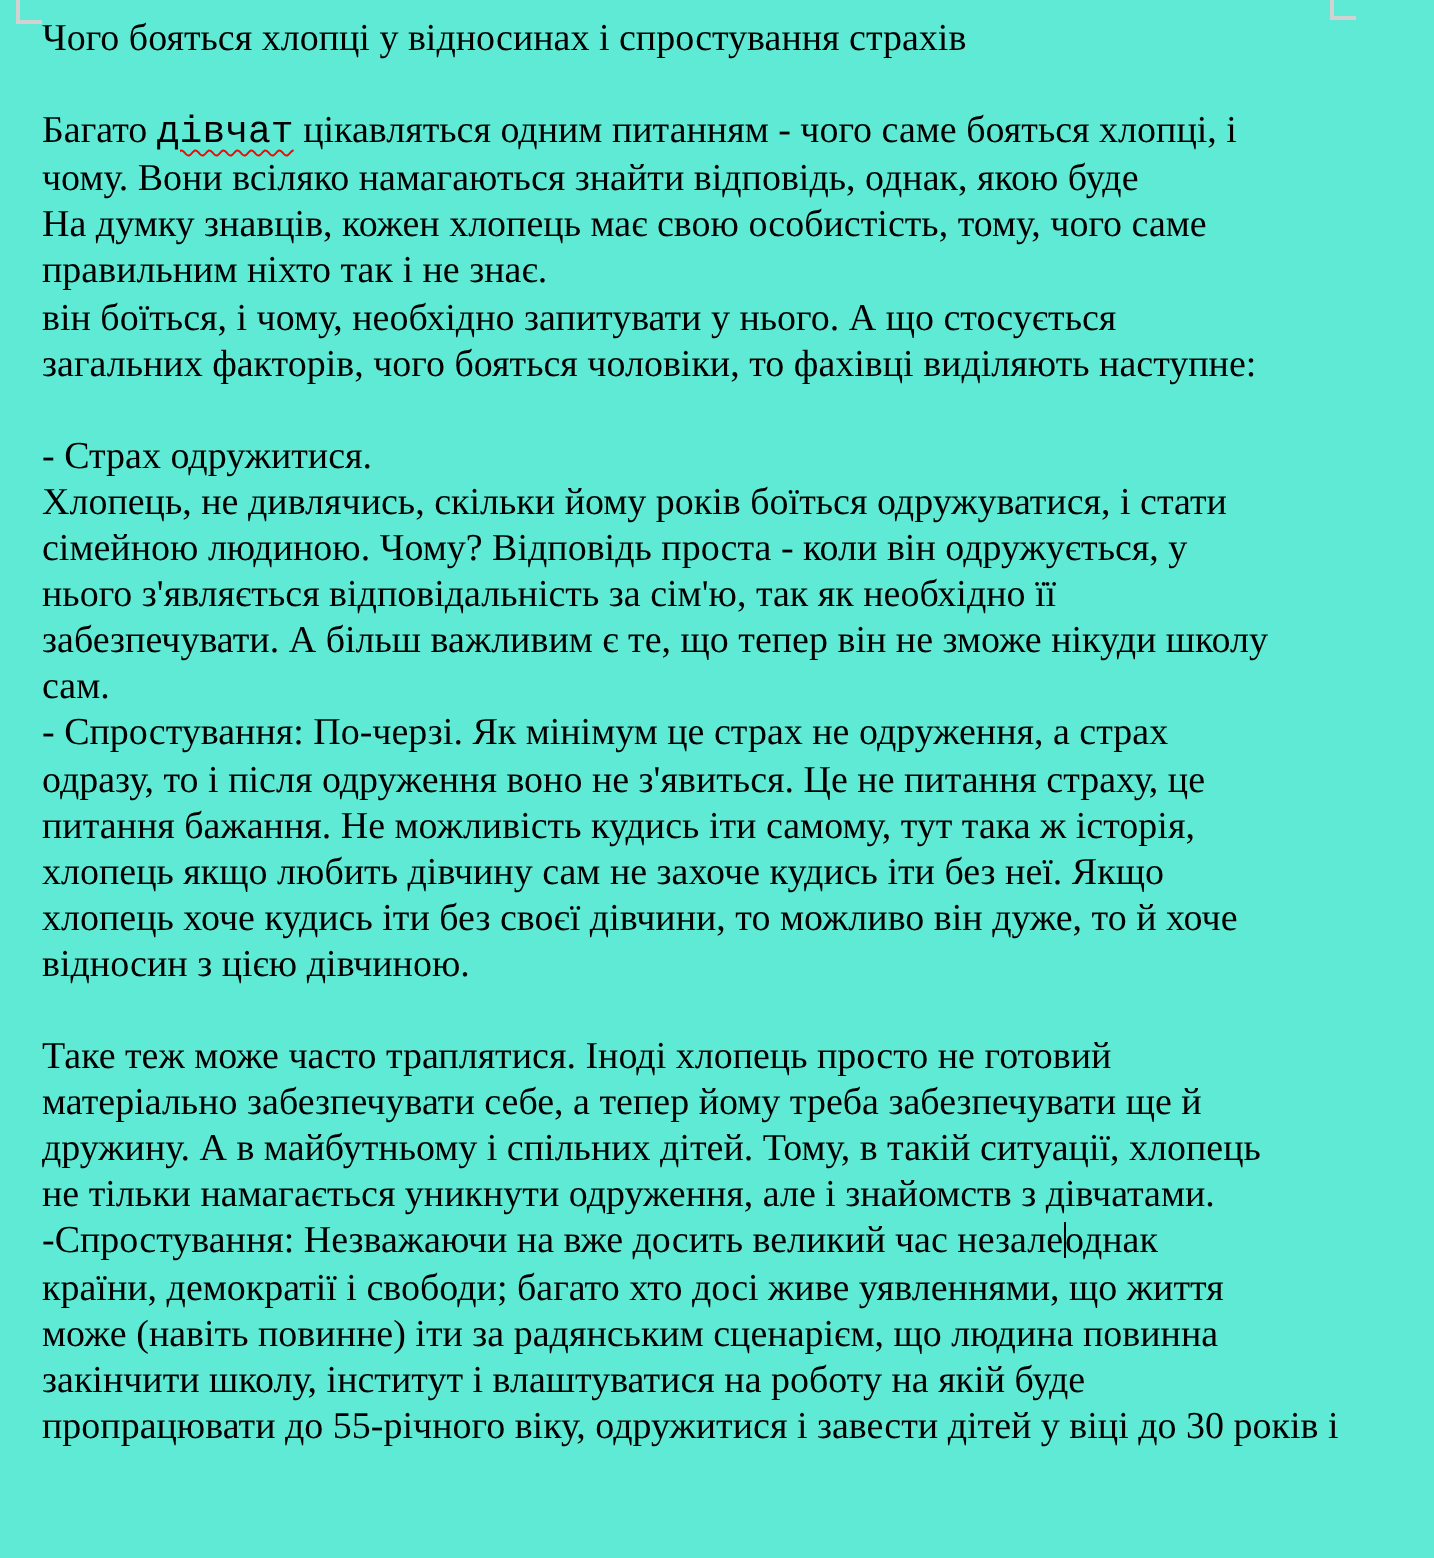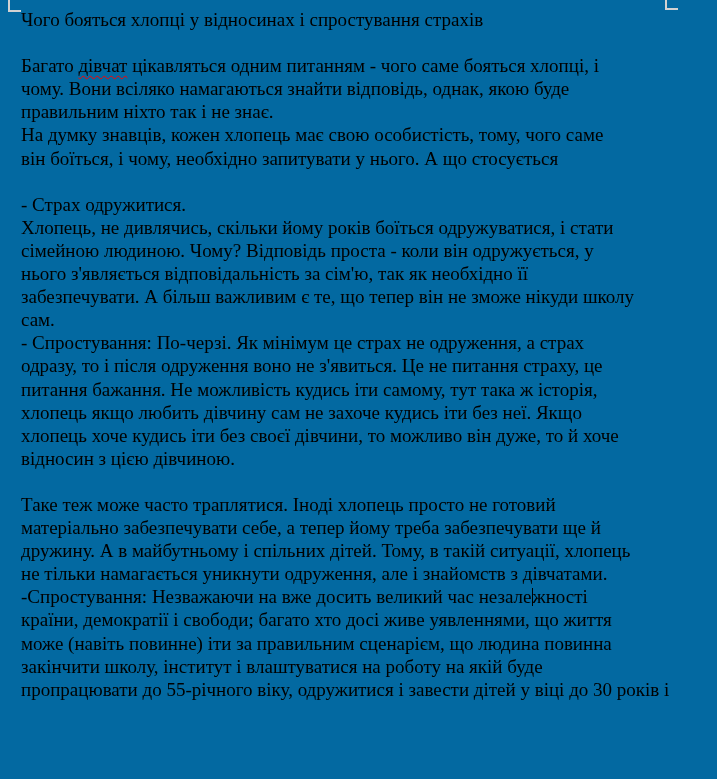--- a/index.html
+++ b/index.html
@@ -10,21 +10,21 @@
     width: 717px;
     height: 779px;
     background: #ffffff;
     overflow: hidden;
     position: relative;
     font-family: "Liberation Serif", "DejaVu Serif", serif;
   }
   .page {
     position: absolute;
     inset: 0;
-    background: #0369a1;
+    background: #5eead4;
   }
   
   .corner-mark {
     position: absolute;
     top: 0;
     width: 11px;
     border-left: 2px solid #d2d2d2;
     border-bottom: 2px solid #d2d2d2;
   }
   .corner-mark.left  { left: 8px;  height: 10px; }
@@ -42,60 +42,62 @@
     line-height: 23.1px;
     min-height: 23.1px;
     white-space: pre;
     color: #000000;
   }
   .misspelled {
     text-decoration-line: underline;
     text-decoration-style: wavy;
     text-decoration-thickness: 1px;
     text-underline-offset: 3px;
+    font-family: Liberation Mono, monospace;
   }
   .caret {
     display: inline-block;
     width: 0;
     height: 18px;
     border-left: 1px solid #000;
     vertical-align: -3px;
   }
 </style>
 </head>
 <body>
 
 <div class="page">
   <div class="corner-mark left"></div>
   <div class="corner-mark right"></div>
   <div class="textarea" id="textarea">
       <div class="line"><span>Чого бояться хлопці у відносинах і спростування страхів</span></div>
       <div class="line"><span></span></div>
       <div class="line"><span>Багато </span><span class="misspelled" style="text-decoration-color: rgb(255, 0, 0);">дівчат</span><span> цікавляться одним питанням - чого саме бояться хлопці, і</span></div>
       <div class="line"><span>чому. Вони всіляко намагаються знайти відповідь, однак, якою буде</span></div>
+      <div class="line"><span>На думку знавців, кожен хлопець має свою особистість, тому, чого саме</span></div>
       <div class="line"><span>правильним ніхто так і не знає.</span></div>
-      <div class="line"><span>На думку знавців, кожен хлопець має свою особистість, тому, чого саме</span></div>
       <div class="line"><span>він боїться, і чому, необхідно запитувати у нього. А що стосується</span></div>
+      <div class="line"><span>загальних факторів, чого бояться чоловіки, то фахівці виділяють наступне:</span></div>
       <div class="line"><span></span></div>
       <div class="line"><span>- Страх одружитися.</span></div>
       <div class="line"><span>Хлопець, не дивлячись, скільки йому років боїться одружуватися, і стати</span></div>
       <div class="line"><span>сімейною людиною. Чому? Відповідь проста - коли він одружується, у</span></div>
       <div class="line"><span>нього з'являється відповідальність за сім'ю, так як необхідно її</span></div>
       <div class="line"><span>забезпечувати. А більш важливим є те, що тепер він не зможе нікуди школу</span></div>
       <div class="line"><span>сам.</span></div>
       <div class="line"><span>- Спростування: По-черзі. Як мінімум це страх не одруження, а страх</span></div>
       <div class="line"><span>одразу, то і після одруження воно не з'явиться. Це не питання страху, це</span></div>
       <div class="line"><span>питання бажання. Не можливість кудись іти самому, тут така ж історія,</span></div>
       <div class="line"><span>хлопець якщо любить дівчину сам не захоче кудись іти без неї. Якщо</span></div>
       <div class="line"><span>хлопець хоче кудись іти без своєї дівчини, то можливо він дуже, то й хоче</span></div>
       <div class="line"><span>відносин з цією дівчиною.</span></div>
       <div class="line"><span></span></div>
       <div class="line"><span>Таке теж може часто траплятися. Іноді хлопець просто не готовий</span></div>
       <div class="line"><span>матеріально забезпечувати себе, а тепер йому треба забезпечувати ще й</span></div>
       <div class="line"><span>дружину. А в майбутньому і спільних дітей. Тому, в такій ситуації, хлопець</span></div>
       <div class="line"><span>не тільки намагається уникнути одруження, але і знайомств з дівчатами.</span></div>
-      <div class="line"><span>-Спростування: Незважаючи на вже досить великий час незале</span><span class="caret" style="border-left-color: rgb(0, 0, 0);"></span><span>жності</span></div>
+      <div class="line"><span>-Спростування: Незважаючи на вже досить великий час незале</span><span class="caret" style="border-left-color: rgb(0, 0, 0);"></span><span>однак</span></div>
       <div class="line"><span>країни, демократії і свободи; багато хто досі живе уявленнями, що життя</span></div>
-      <div class="line"><span>може (навіть повинне) іти за правильним сценарієм, що людина повинна</span></div>
+      <div class="line"><span>може (навіть повинне) іти за радянським сценарієм, що людина повинна</span></div>
       <div class="line"><span>закінчити школу, інститут і влаштуватися на роботу на якій буде</span></div>
       <div class="line"><span>пропрацювати до 55-річного віку, одружитися і завести дітей у віці до 30 років і</span></div>
     </div>
 </div>
 
 </body></html>

